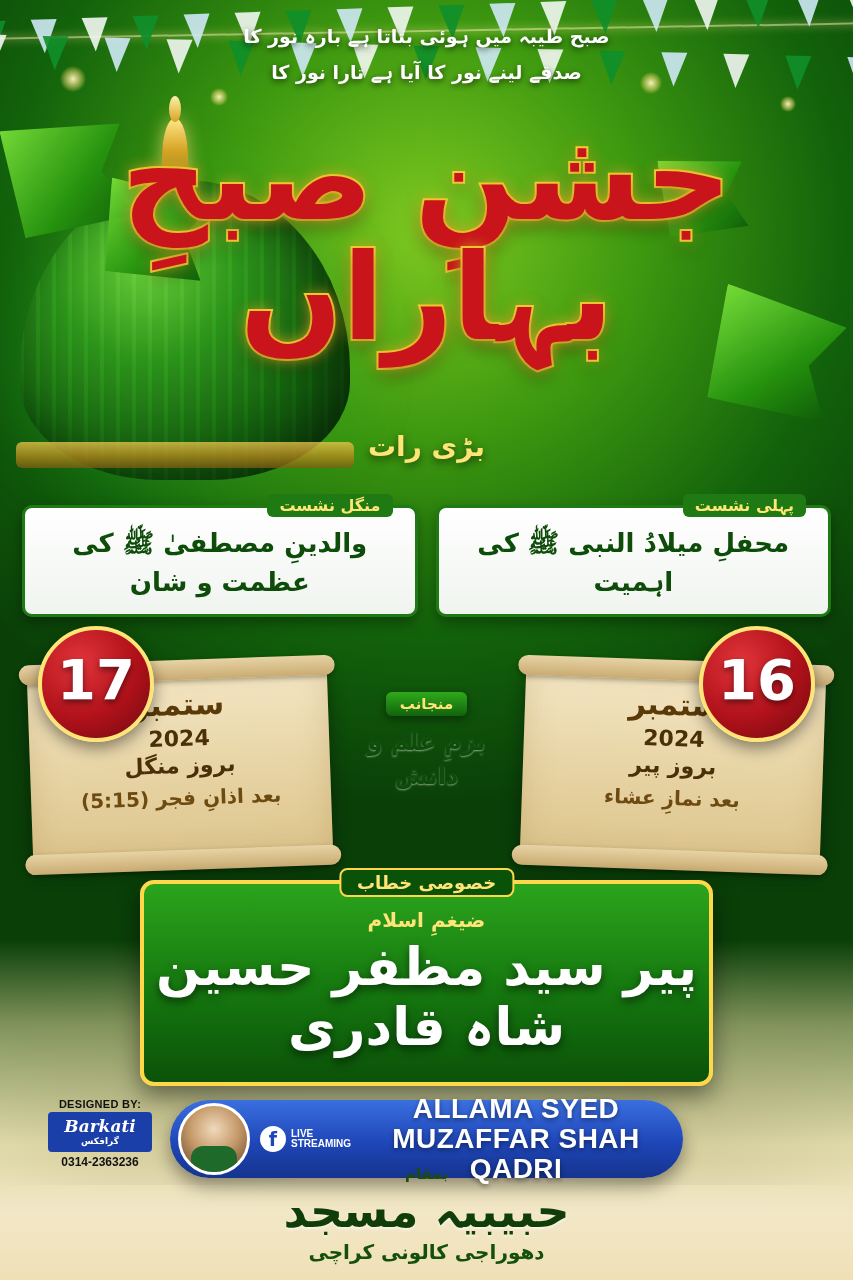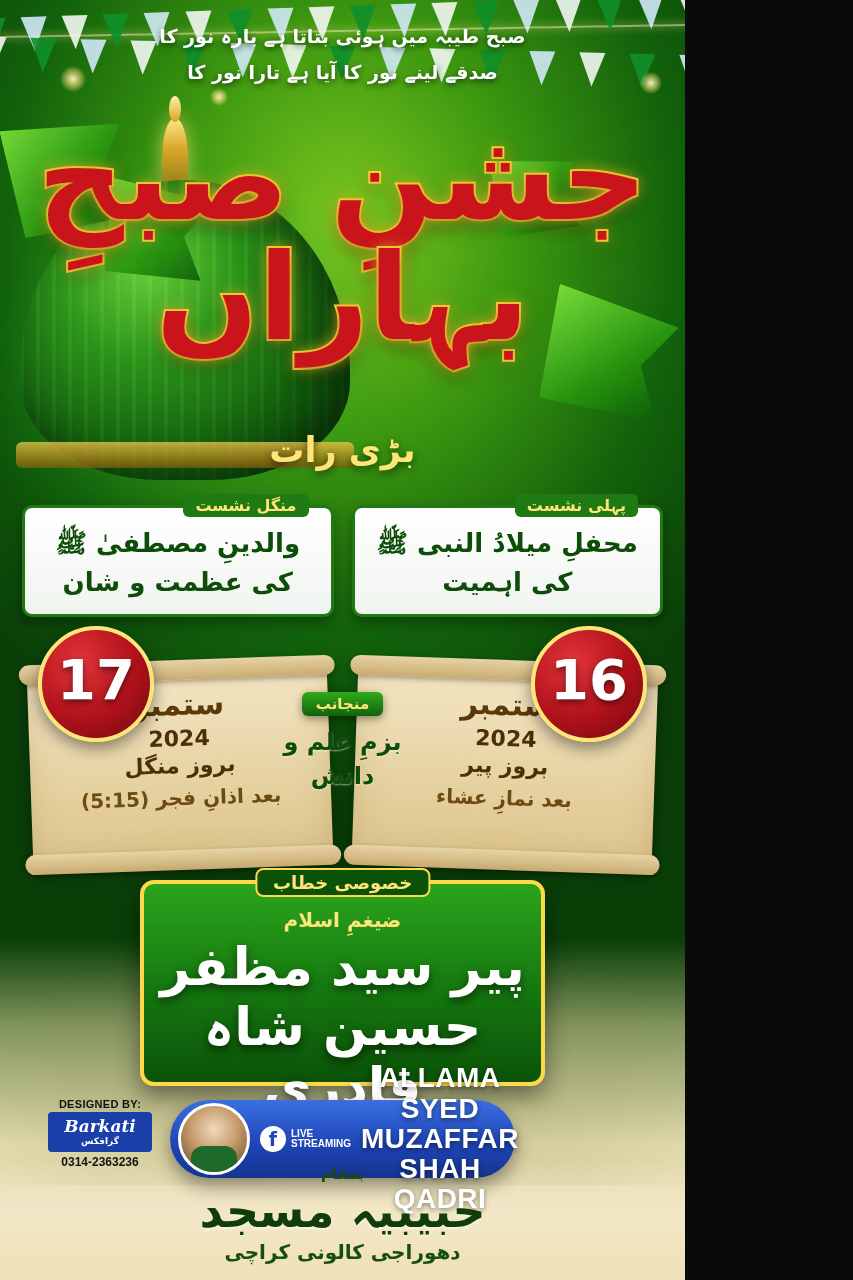--- a/index.html
+++ b/index.html
@@ -5,21 +5,21 @@
   html, body {
     margin: 0;
     padding: 0;
     background: #0a0a0a;
   }
   body {
     font-family: "Liberation Sans", sans-serif;
   }
   .poster {
     position: relative;
-    width: 685px;
+    width: 853px;
     height: 1280px;
     overflow: hidden;
     background:
       radial-gradient(ellipse 70% 45% at 50% 18%, #7ec820 0%, #3f9a10 35%, #12620b 70%, #0a3f08 100%),
       linear-gradient(180deg, #0c4a0a 0%, #1d7a12 30%, #2f8f18 55%, #9ec94a 78%, #ead9a8 100%);
   }
   
   .bg-bottom {
     position: absolute;
     left: 0; right: 0; bottom: 0;
@@ -174,21 +174,21 @@
       0 0 16px rgba(255,200,40,.85),
       0 6px 18px rgba(0,0,0,.55);
   }
   .title-sub {
     position: absolute;
     top: 430px; left: 0; right: 0;
     text-align: center;
     direction: rtl;
     font-family: "DejaVu Sans", sans-serif;
     font-weight: bold;
-    font-size: 35px;
+    font-size: 28px;
     color: #ffe477;
     text-shadow: 0 3px 8px rgba(0,0,0,.6);
   }
 
   
   .sessions {
     position: absolute;
     top: 505px; left: 22px; right: 22px;
     display: flex;
     flex-direction: row-reverse;

